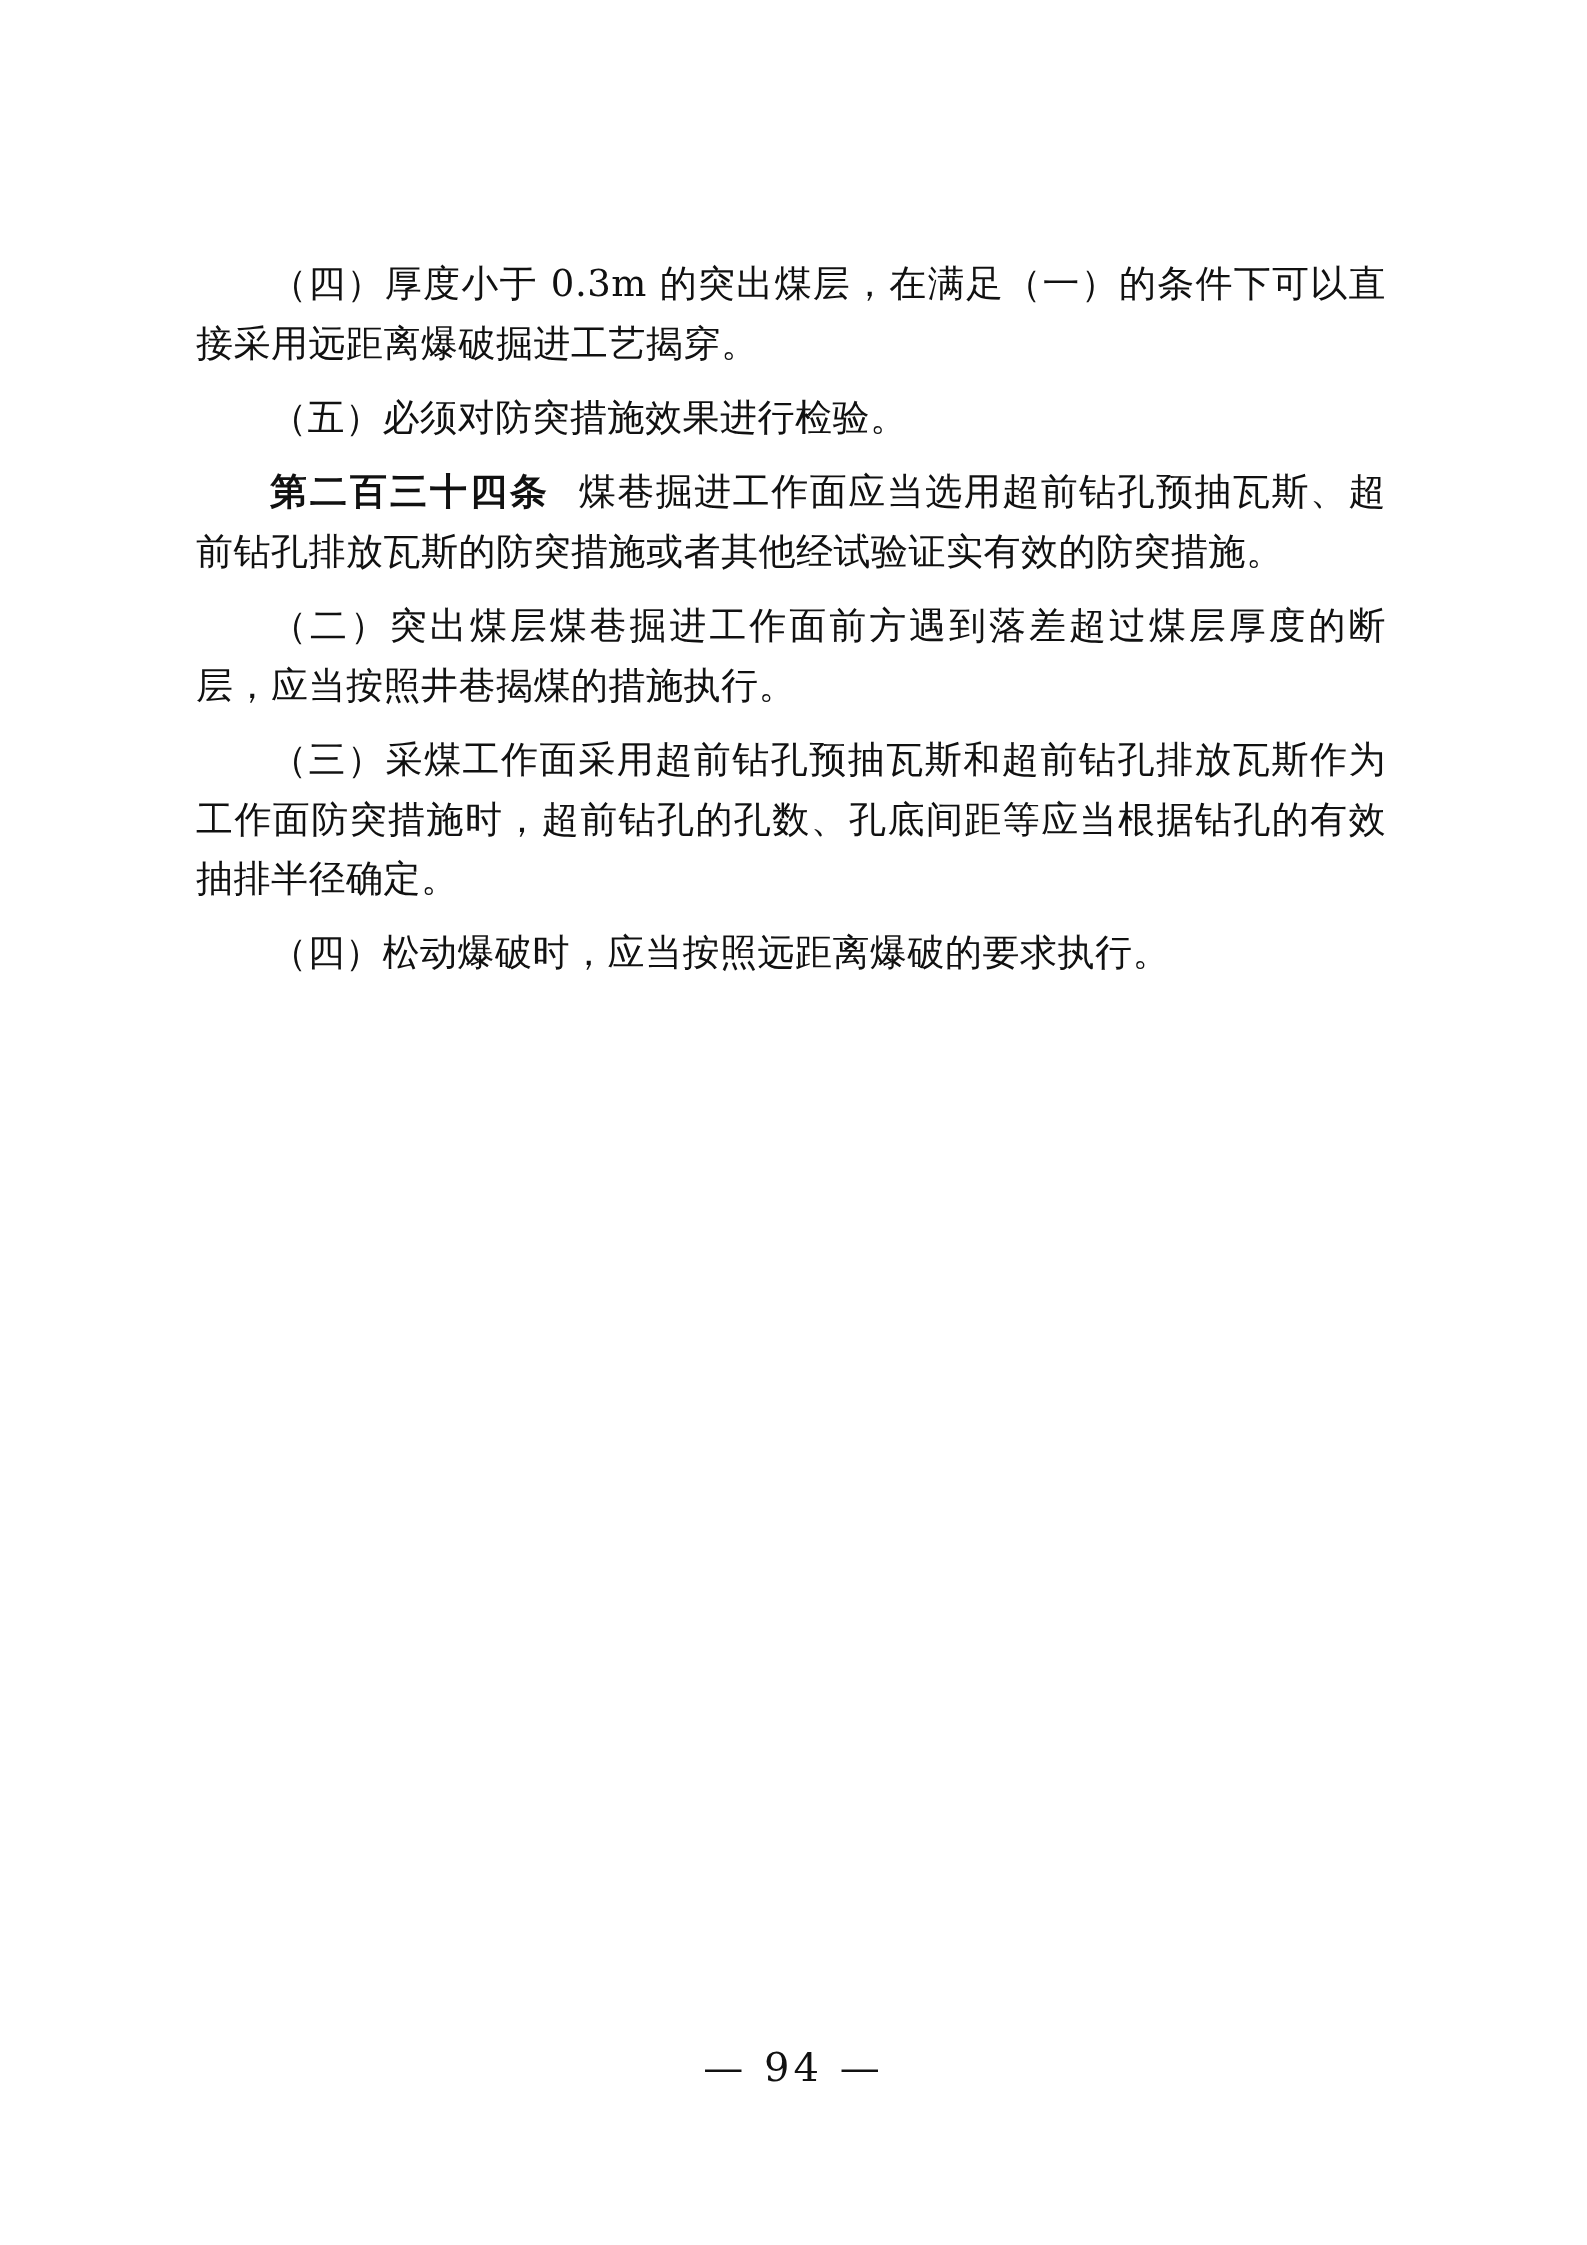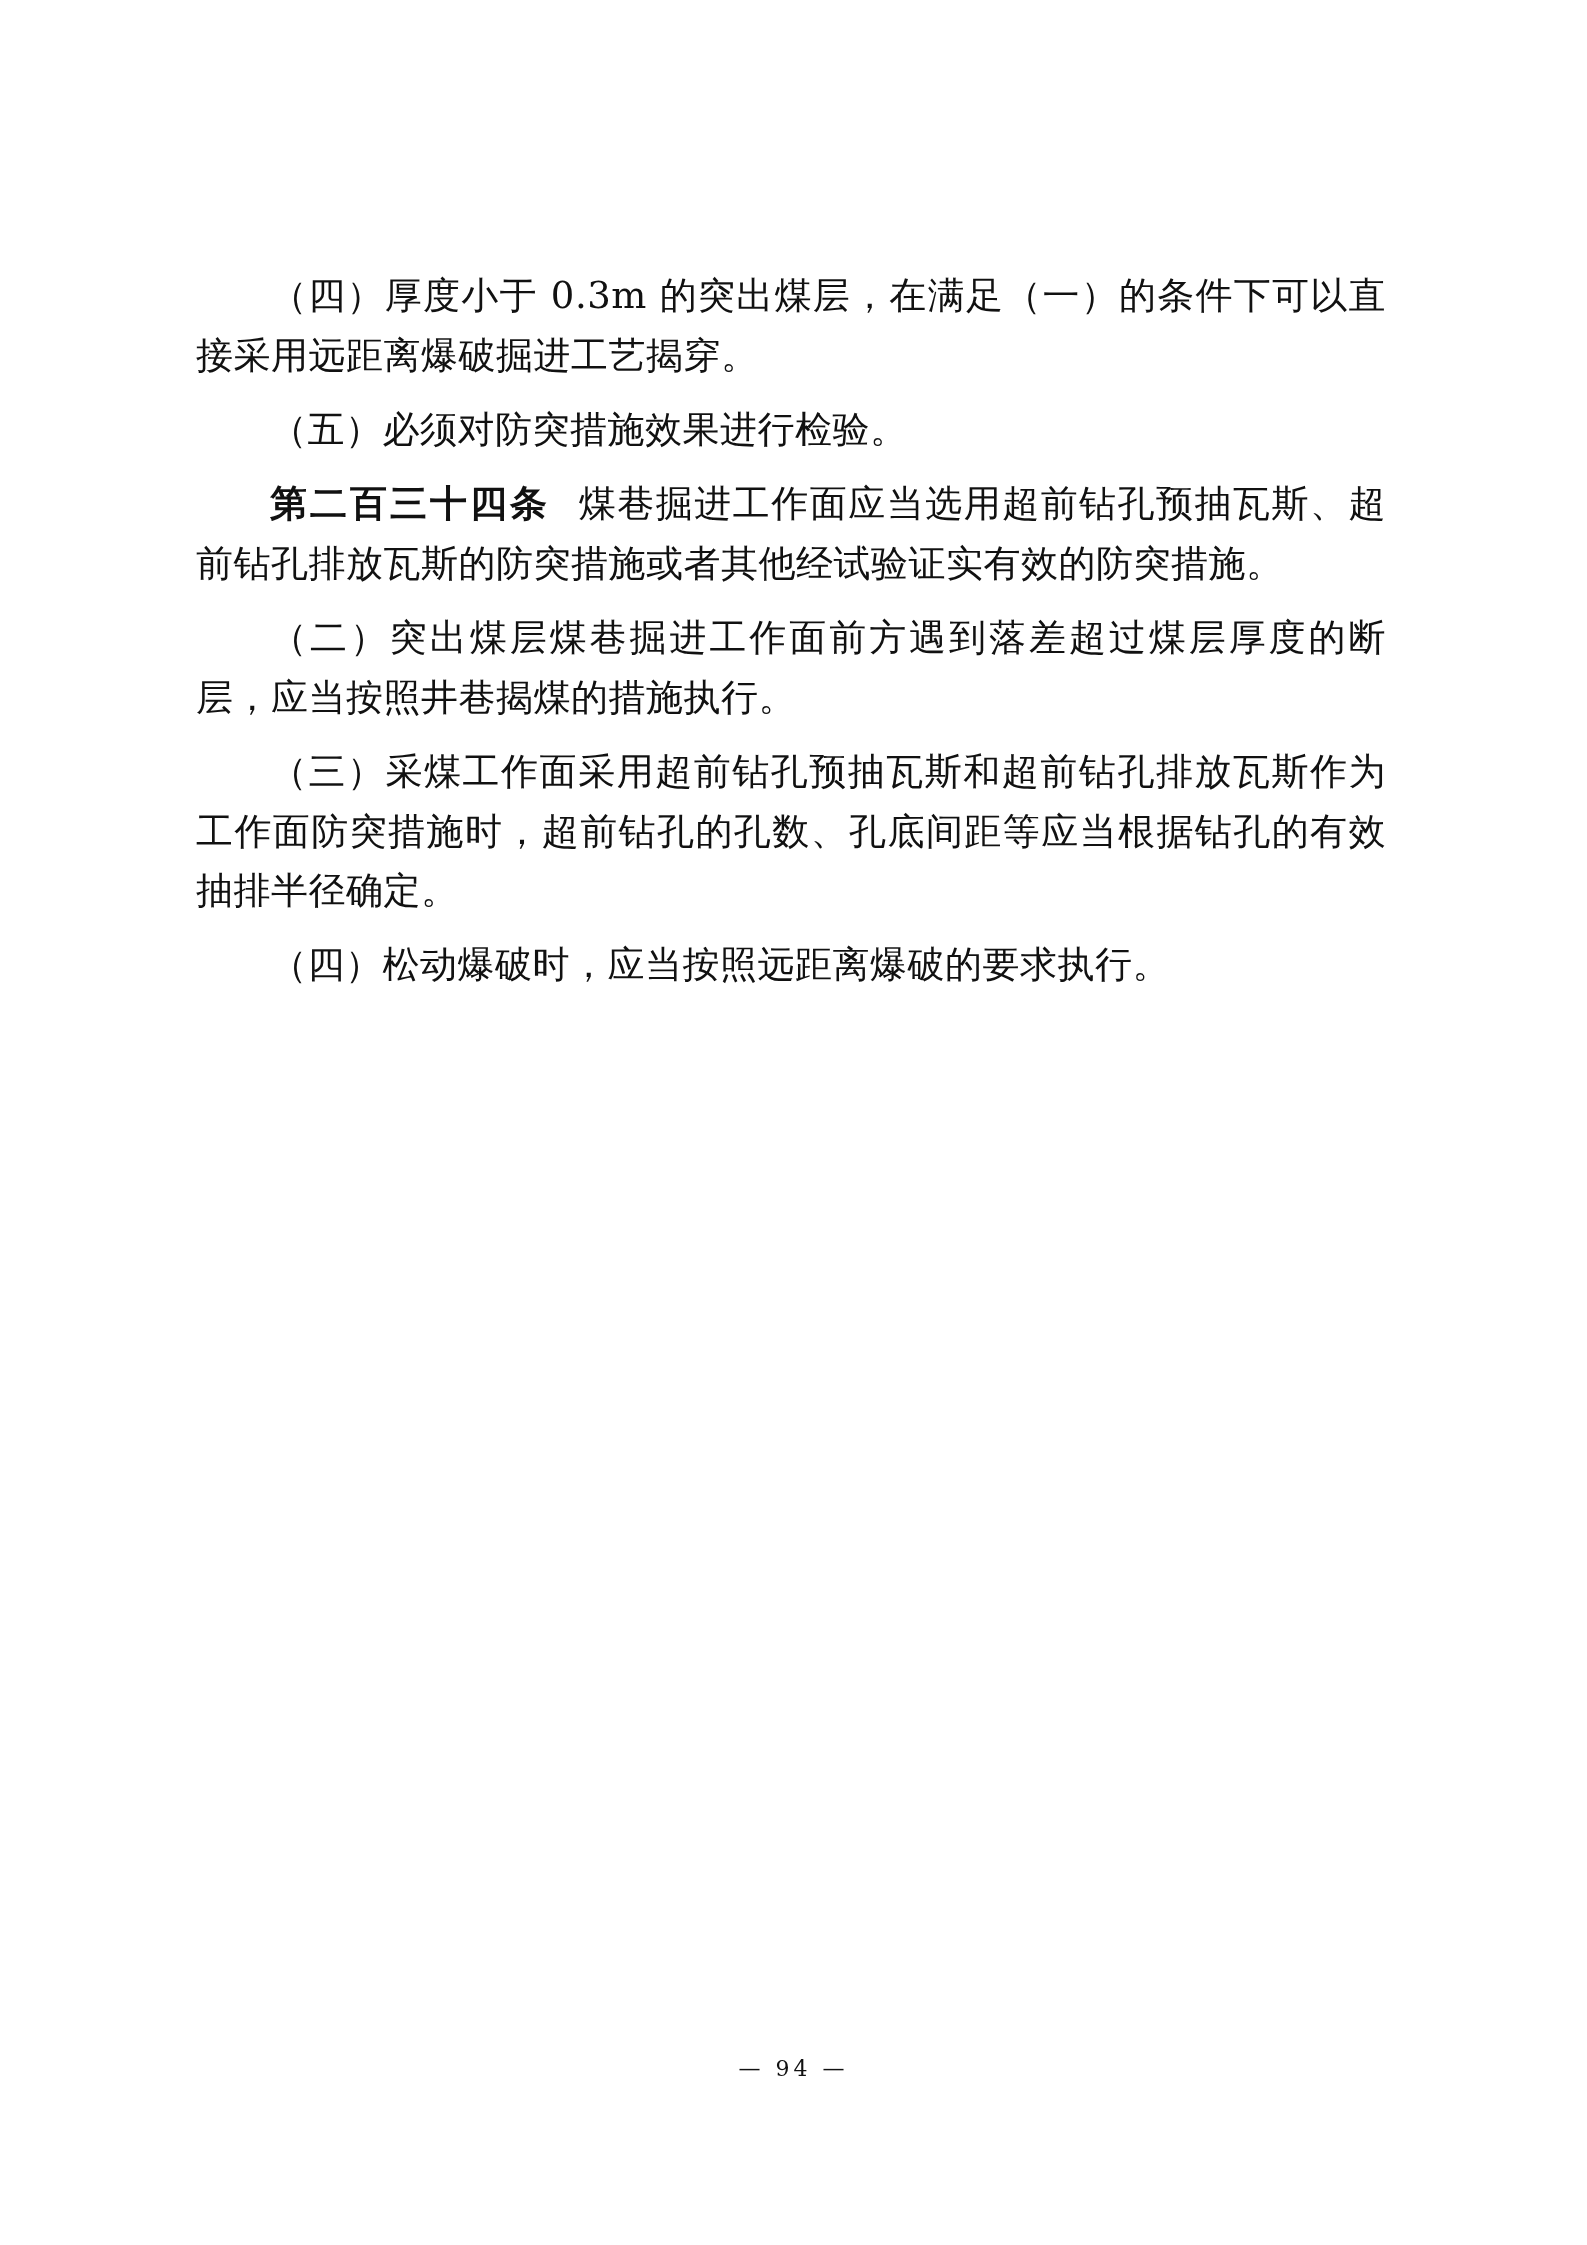--- a/index.html
+++ b/index.html
@@ -5,21 +5,21 @@
   html, body {
     margin: 0;
     padding: 0;
     background: #ffffff;
   }
   .page {
     position: relative;
     width: 1587px;
     height: 2212px;
     background: #ffffff;
-    margin: 16px auto;
+    margin: 4px auto;
     font-family: "DejaVu Serif", "Liberation Serif", serif;
     color: #111111;
     overflow: hidden;
   }
   .content {
     position: absolute;
     left: 196px;
     top: 250px;
     width: 1190px;
   }
@@ -41,21 +41,21 @@
   .gap {
     display: inline-block;
     width: 28px;
   }
   .footer {
     position: absolute;
     left: 0;
     top: 2040px;
     width: 1587px;
     text-align: center;
-    font-size: 22px;
+    font-size: 40px;
     font-family: "DejaVu Serif", "Liberation Serif", serif;
     color: #111111;
     letter-spacing: 4px;
   }
 </style>
 </head>
 <body>
 
 <div class="page">
   <div class="content">

